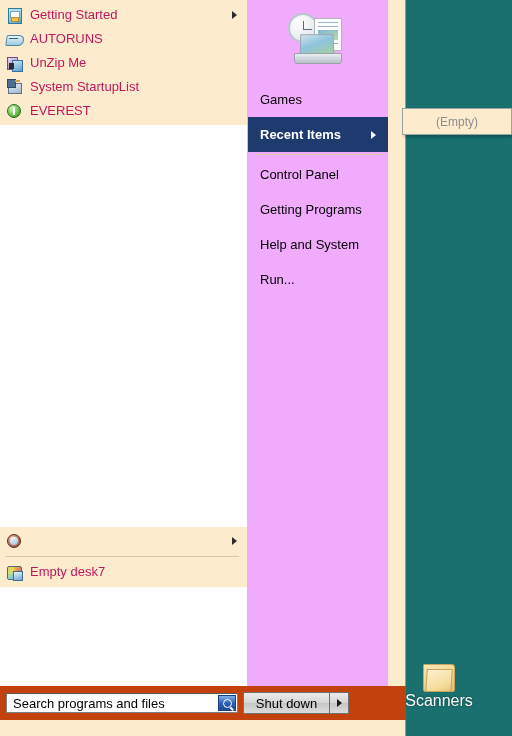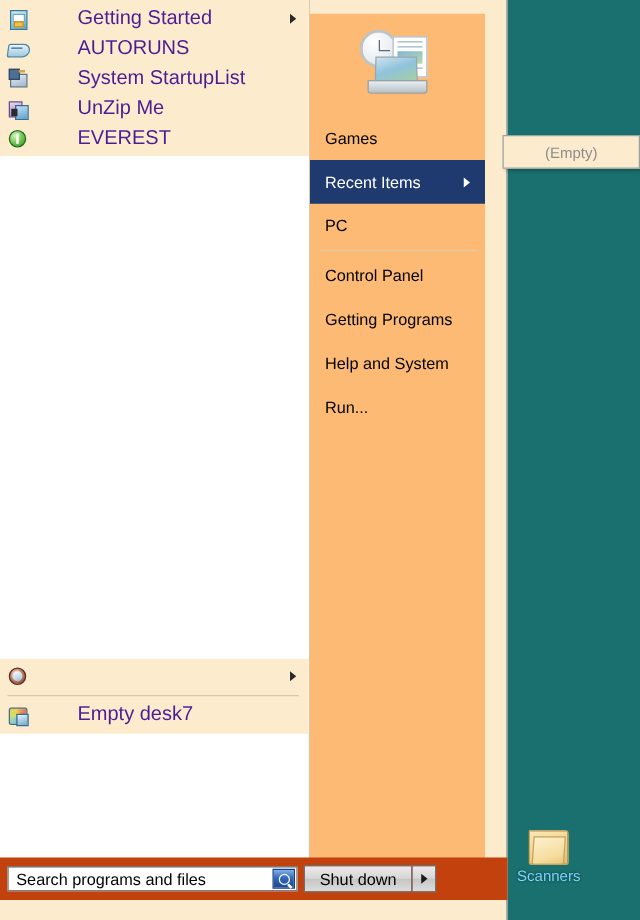--- a/index.html
+++ b/index.html
@@ -51,22 +51,22 @@
   #desktop-icon-scanners .folder .front {
     position: absolute;
     left: 5px; top: 7px;
     width: 24px; height: 21px;
     background: linear-gradient(160deg,#fdf0cf 0%, #f5dd9e 70%, #e8c87c 100%);
     border: 1px solid #c9a45c;
     border-radius: 0 0 2px 2px;
     transform: skewX(-4deg);
   }
   #desktop-icon-scanners .label {
-    color: #7dd3fc;
-    font-size: 12px;
+    color: #ffffff;
+    font-size: 16px;
     line-height: 14px;
     text-shadow: 0 0 2px rgba(0,0,0,.55);
     white-space: nowrap;
   }
 
   
   #start-menu {
     position: absolute;
     left: 0; top: 0;
     width: 406px;
@@ -119,24 +119,23 @@
     white-space: nowrap;
   }
   .menu-item .ico {
     width: 18px;
     height: 18px;
     margin-right: 6px;
     flex: 0 0 18px;
     position: relative;
   }
   .menu-item .txt {
-    font-size: 16px;
-    color: #4c1d95;
+    font-size: 13px;
+    color: #be185d;
     line-height: 16px;
-    margin-left: 32px;
   }
   .menu-item .arrow {
     position: absolute;
     right: 10px;
     top: 50%;
     margin-top: -4px;
     width: 0; height: 0;
     border-left: 5px solid #2b2b2b;
     border-top: 4px solid transparent;
     border-bottom: 4px solid transparent;
@@ -163,24 +162,23 @@
     border-top: 4px solid transparent;
     border-bottom: 4px solid transparent;
     margin-right: 10px;
   }
   #all-programs-row .txt { font-size: 13px; color:#000; }
 
   
   #right-pane {
     width: 140px;
     height: 702px;
-    background: #fdba74;
-    position: relative;
-    box-sizing: border-box;
-    margin-top: 11px;
+    background: #f0abfc;
+    position: relative;
+    box-sizing: border-box;
   }
   #user-picture {
     height: 82px;
     display: flex;
     align-items: center;
     justify-content: center;
   }
   .clockpc {
     position: relative;
     width: 64px;
@@ -241,20 +239,21 @@
     padding: 0 8px 0 12px;
     font-size: 13px;
     color: #000;
     cursor: default;
     position: relative;
     white-space: nowrap;
   }
   .rmenu-item.selected {
     background: #1f3a6e;
     color: #ffffff;
+    font-weight: bold;
   }
   .rmenu-item .arrow {
     position: absolute;
     right: 12px;
     top: 50%;
     margin-top: -4px;
     width: 0; height: 0;
     border-left: 5px solid #2b2b2b;
     border-top: 4px solid transparent;
     border-bottom: 4px solid transparent;
@@ -531,38 +530,38 @@
               <span class="ic ic-autoruns">
                   <span class="o"></span>
                   <span class="l"></span>
                 </span>
             </span>
             <span class="txt">AUTORUNS</span>
           </div>
 
           <div class="menu-item">
             <span class="ico">
+              <span class="ic ic-unzip">
+                  <span class="z1"></span>
+                  <span class="z2"></span>
+                  <span class="z3"></span>
+                </span>
+            </span>
+            <span class="txt">UnZip Me</span>
+          </div>
+
+          <div class="menu-item">
+            <span class="ico">
               <span class="ic ic-startup">
                   <span class="m"></span>
                   <span class="s"></span>
                   <span class="f"></span>
                 </span>
             </span>
             <span class="txt">System StartupList</span>
-          </div>
-
-          <div class="menu-item">
-            <span class="ico">
-              <span class="ic ic-unzip">
-                  <span class="z1"></span>
-                  <span class="z2"></span>
-                  <span class="z3"></span>
-                </span>
-            </span>
-            <span class="txt">UnZip Me</span>
           </div>
 
           <div class="menu-item">
             <span class="ico">
               <span class="ic ic-everest">
                   <span class="c"></span>
                   <span class="i"></span>
                 </span>
             </span>
             <span class="txt">EVEREST</span>
@@ -620,23 +619,20 @@
 
         <div class="rmenu-item">
           <span>Games</span>
         </div>
 
         <div class="rmenu-item selected">
           <span>Recent Items</span>
           <span class="arrow"></span>
         </div>
 
-        <div class="rmenu-item">
-          <span>PC</span>
-        </div>
 
         <div class="rsep"></div>
 
         <div class="rmenu-item">
           <span>Control Panel</span>
         </div>
 
         <div class="rmenu-item">
           <span>Getting Programs</span>
         </div>

